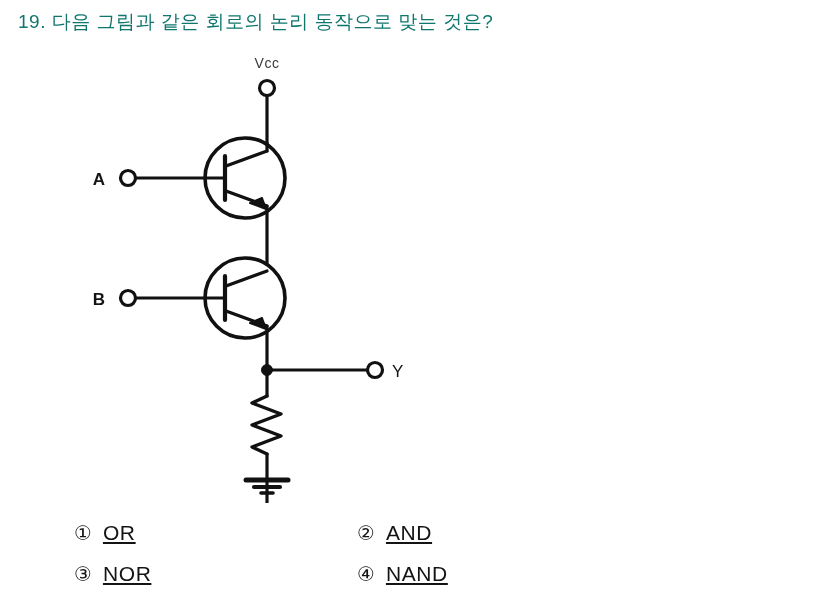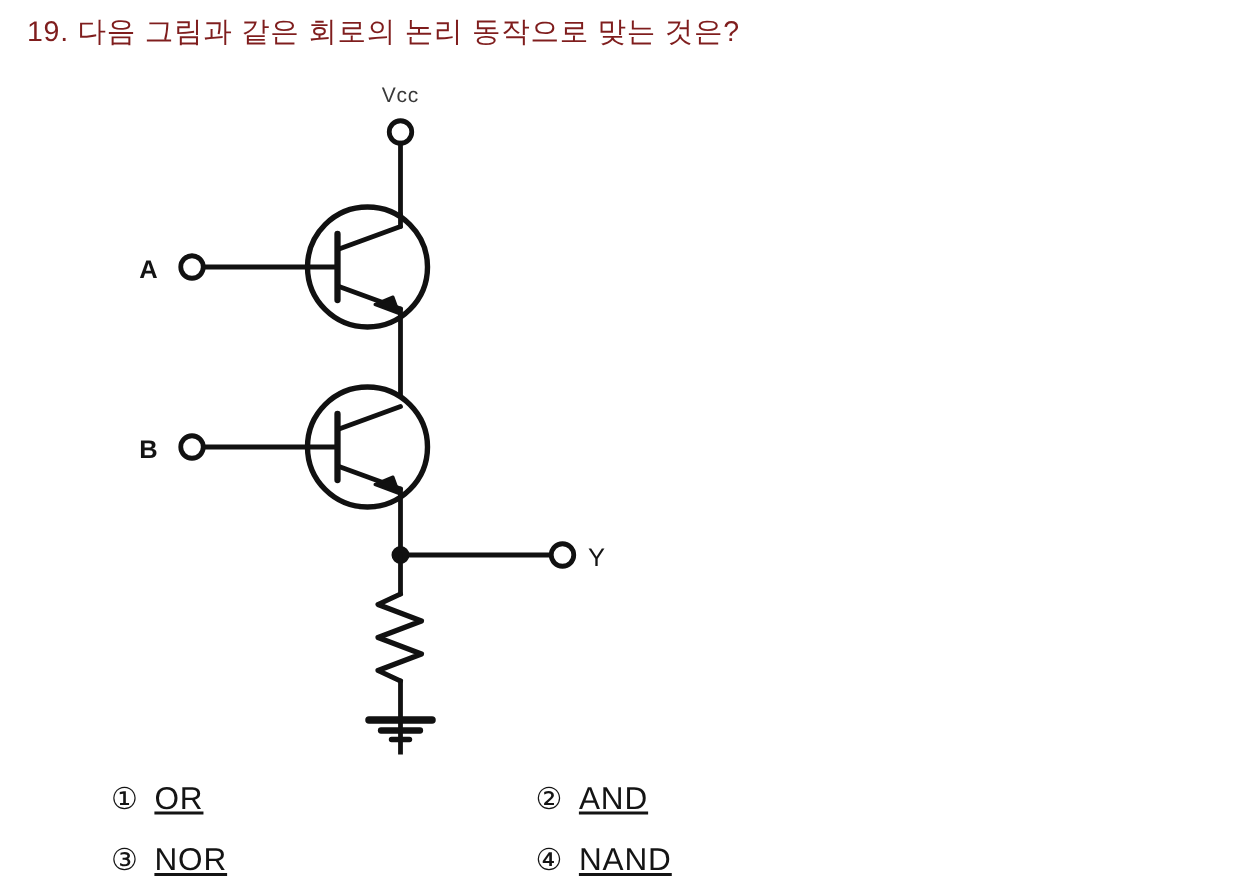--- a/index.html
+++ b/index.html
@@ -18,21 +18,21 @@
 
   
   .question-stem {
     position: absolute;
     left: 18px;
     top: 8px;
     font-size: 19px;
     line-height: 28px;
     letter-spacing: 0.5px;
     white-space: nowrap;
-    color: #7f1d1d;
+    color: #0f766e;
   }
 
   
   .figure-area {
     position: absolute;
     left: 0;
     top: 48px;
     width: 826px;
     height: 455px;
   }

